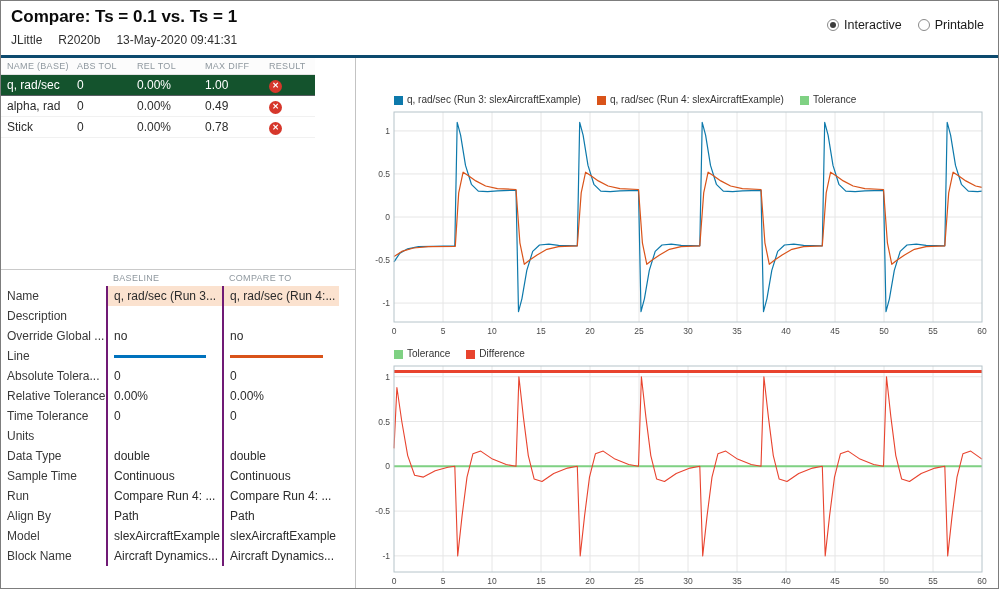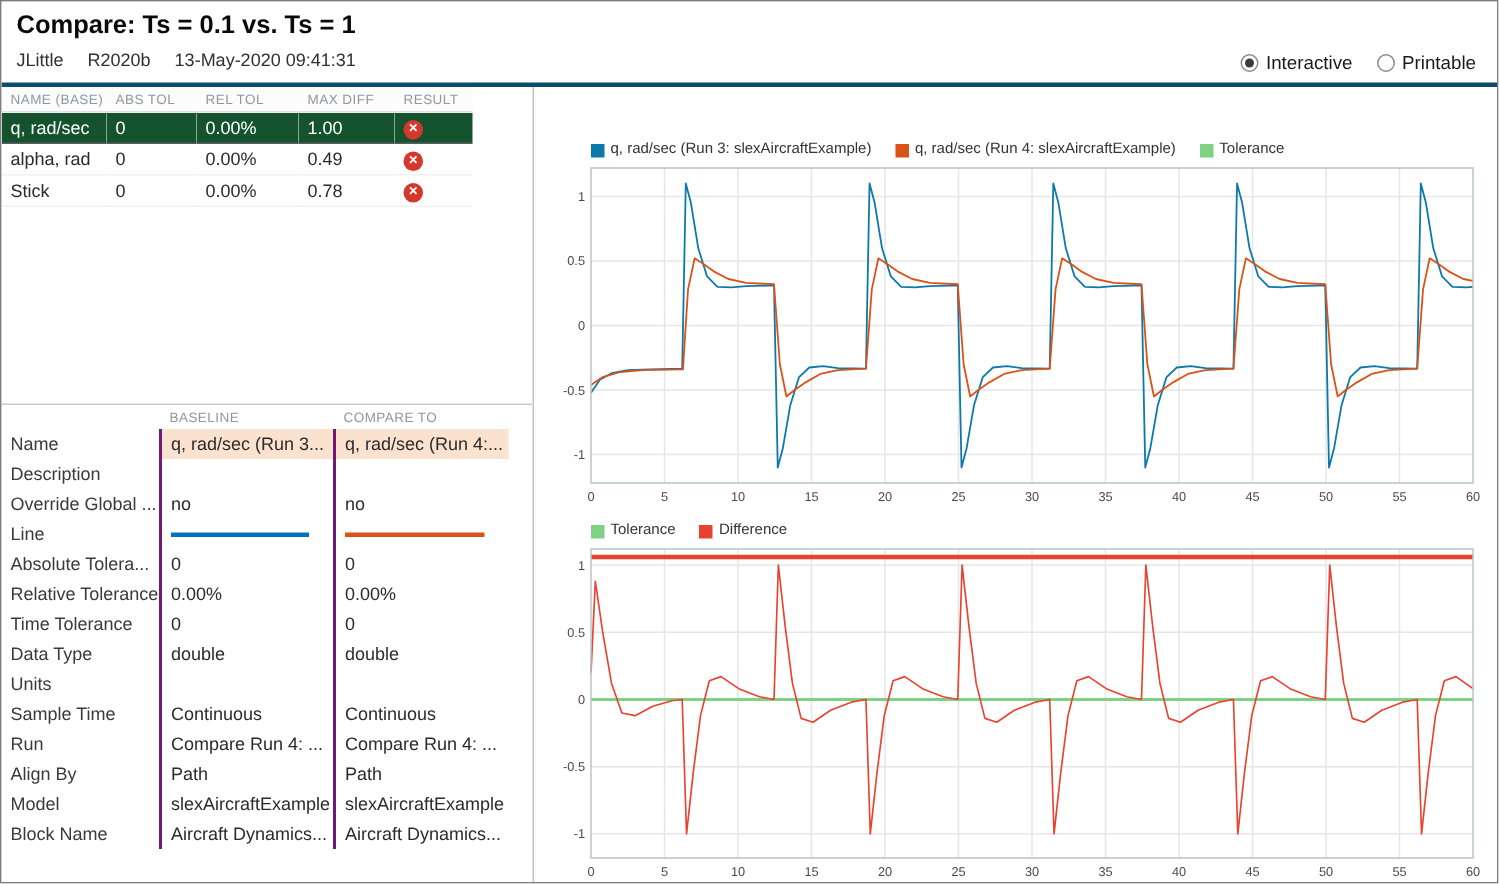--- a/index.html
+++ b/index.html
@@ -2,21 +2,21 @@
 <html><head>
 <meta charset="utf-8">
 <style>
   html,body{margin:0;padding:0;background:#e9e9e9;font-family:"Liberation Sans",sans-serif;}
   .app{width:999px;height:589px;box-sizing:border-box;border:1px solid #7d7d7d;background:#fff;
        display:flex;flex-direction:column;overflow:hidden;position:relative;}
   
   .header{height:54px;flex:none;border-bottom:3px solid #0c4a6e;position:relative;background:#fff;}
   .title{font-size:17px;font-weight:bold;color:#0a0a0a;padding:6px 0 0 10px;}
   .subtitle{display:flex;gap:16px;font-size:12px;color:#303030;padding:6px 0 0 10px;}
-  .radio-group{position:absolute;right:14px;top:34px;display:flex;gap:16px;align-items:center;font-size:12.5px;color:#1a1a1a;}
+  .radio-group{position:absolute;right:14px;top:17px;display:flex;gap:16px;align-items:center;font-size:12.5px;color:#1a1a1a;}
   .radio{display:flex;align-items:center;gap:5px;cursor:default;}
   .radio-circle{width:12px;height:12px;border:1px solid #8a8a8a;border-radius:50%;background:#fff;
                 box-sizing:border-box;display:inline-flex;align-items:center;justify-content:center;}
   .radio-circle.checked::after{content:"";width:6px;height:6px;border-radius:50%;background:#3c3c3c;}
   
   .main{flex:1;display:flex;min-height:0;}
   .left{width:354px;flex:none;border-right:1px solid #c3c3c3;display:flex;flex-direction:column;background:#fff;overflow:hidden;}
   
   .cmp-area{height:211px;flex:none;border-bottom:1px solid #cacaca;overflow:hidden;}
   table.cmp{border-collapse:collapse;table-layout:fixed;width:314px;font-size:12px;}
@@ -167,28 +167,28 @@
                 <td class="label">Relative Tolerance</td>
                 <td class="val">0.00%</td>
                 <td class="val">0.00%</td>
               </tr>
               <tr>
                 <td class="label">Time Tolerance</td>
                 <td class="val">0</td>
                 <td class="val">0</td>
               </tr>
               <tr>
+                <td class="label">Units</td>
+                <td class="val"></td>
+                <td class="val"></td>
+              </tr>
+              <tr>
                 <td class="label">Data Type</td>
                 <td class="val">double</td>
                 <td class="val">double</td>
-              </tr>
-              <tr>
-                <td class="label">Units</td>
-                <td class="val"></td>
-                <td class="val"></td>
               </tr>
               <tr>
                 <td class="label">Sample Time</td>
                 <td class="val">Continuous</td>
                 <td class="val">Continuous</td>
               </tr>
               <tr>
                 <td class="label">Run</td>
                 <td class="val">Compare Run 4: ...</td>
                 <td class="val">Compare Run 4: ...</td>

